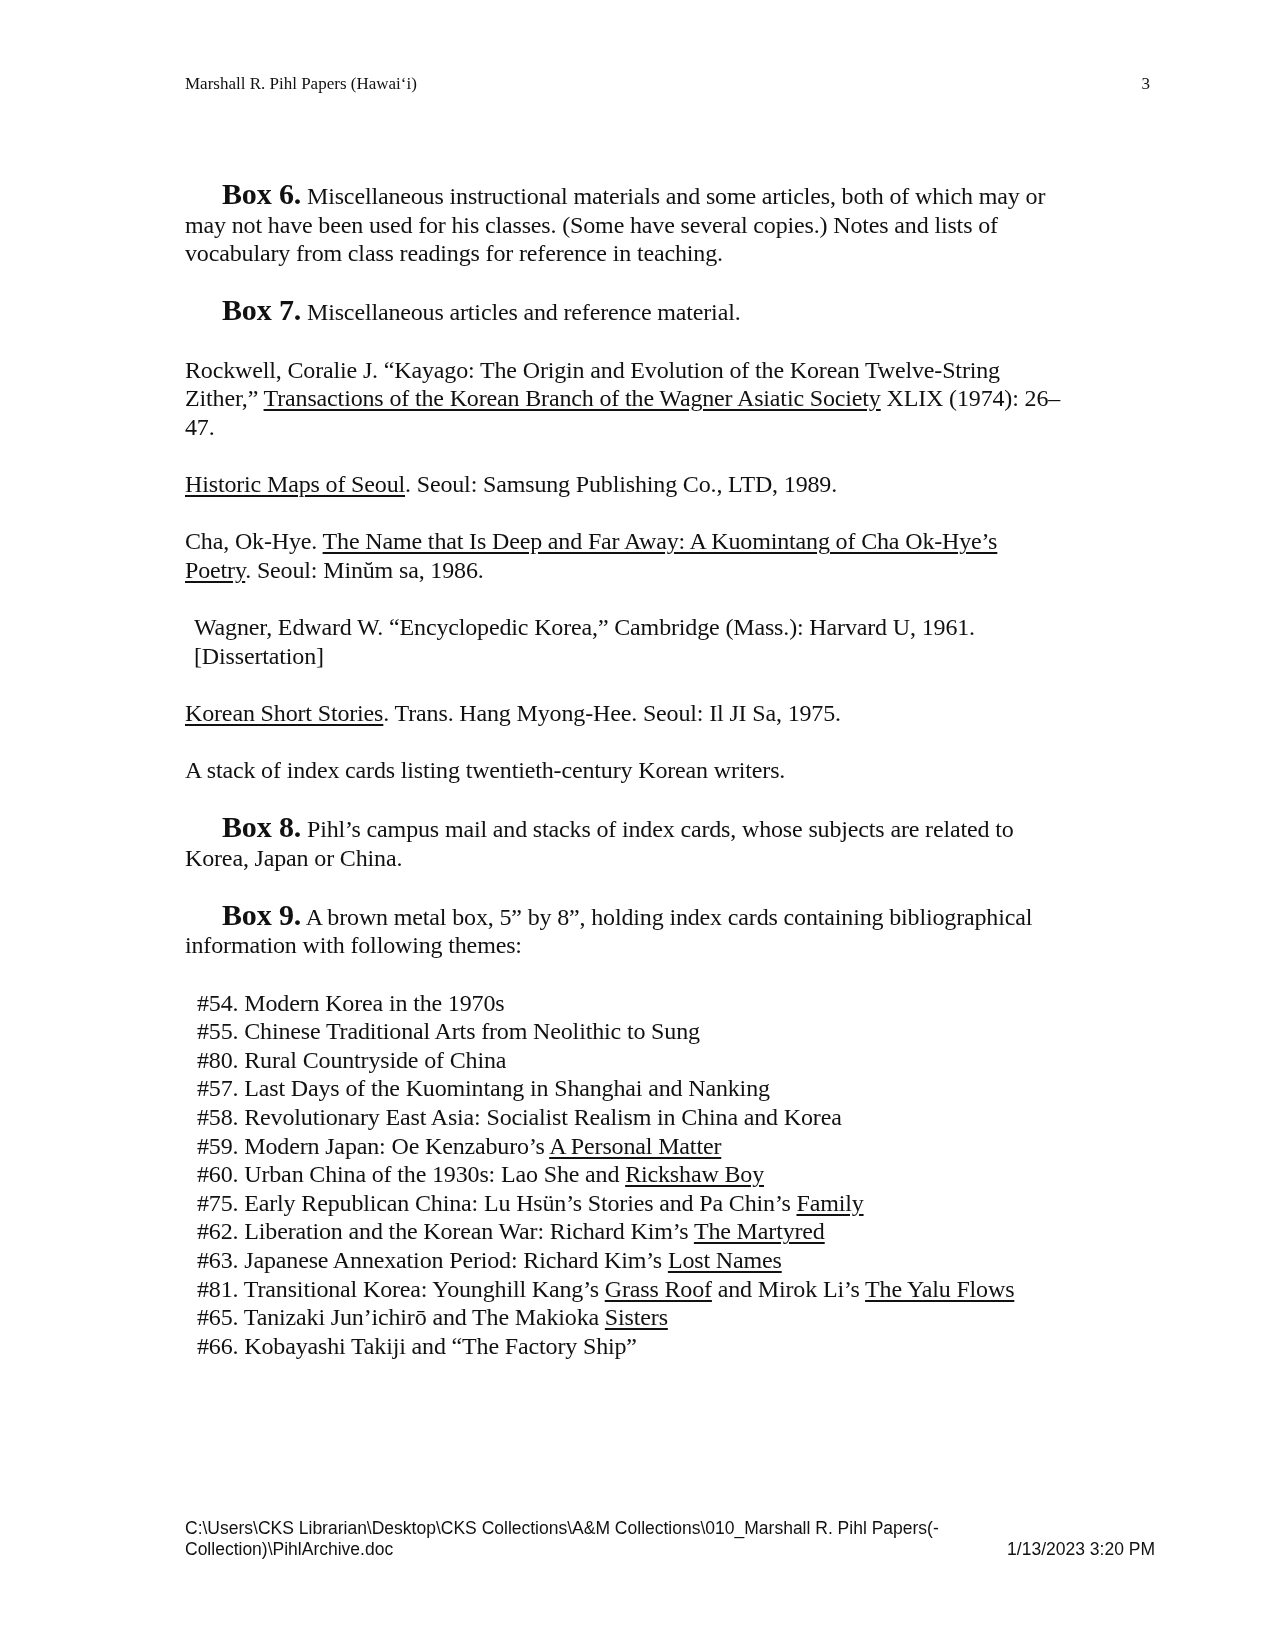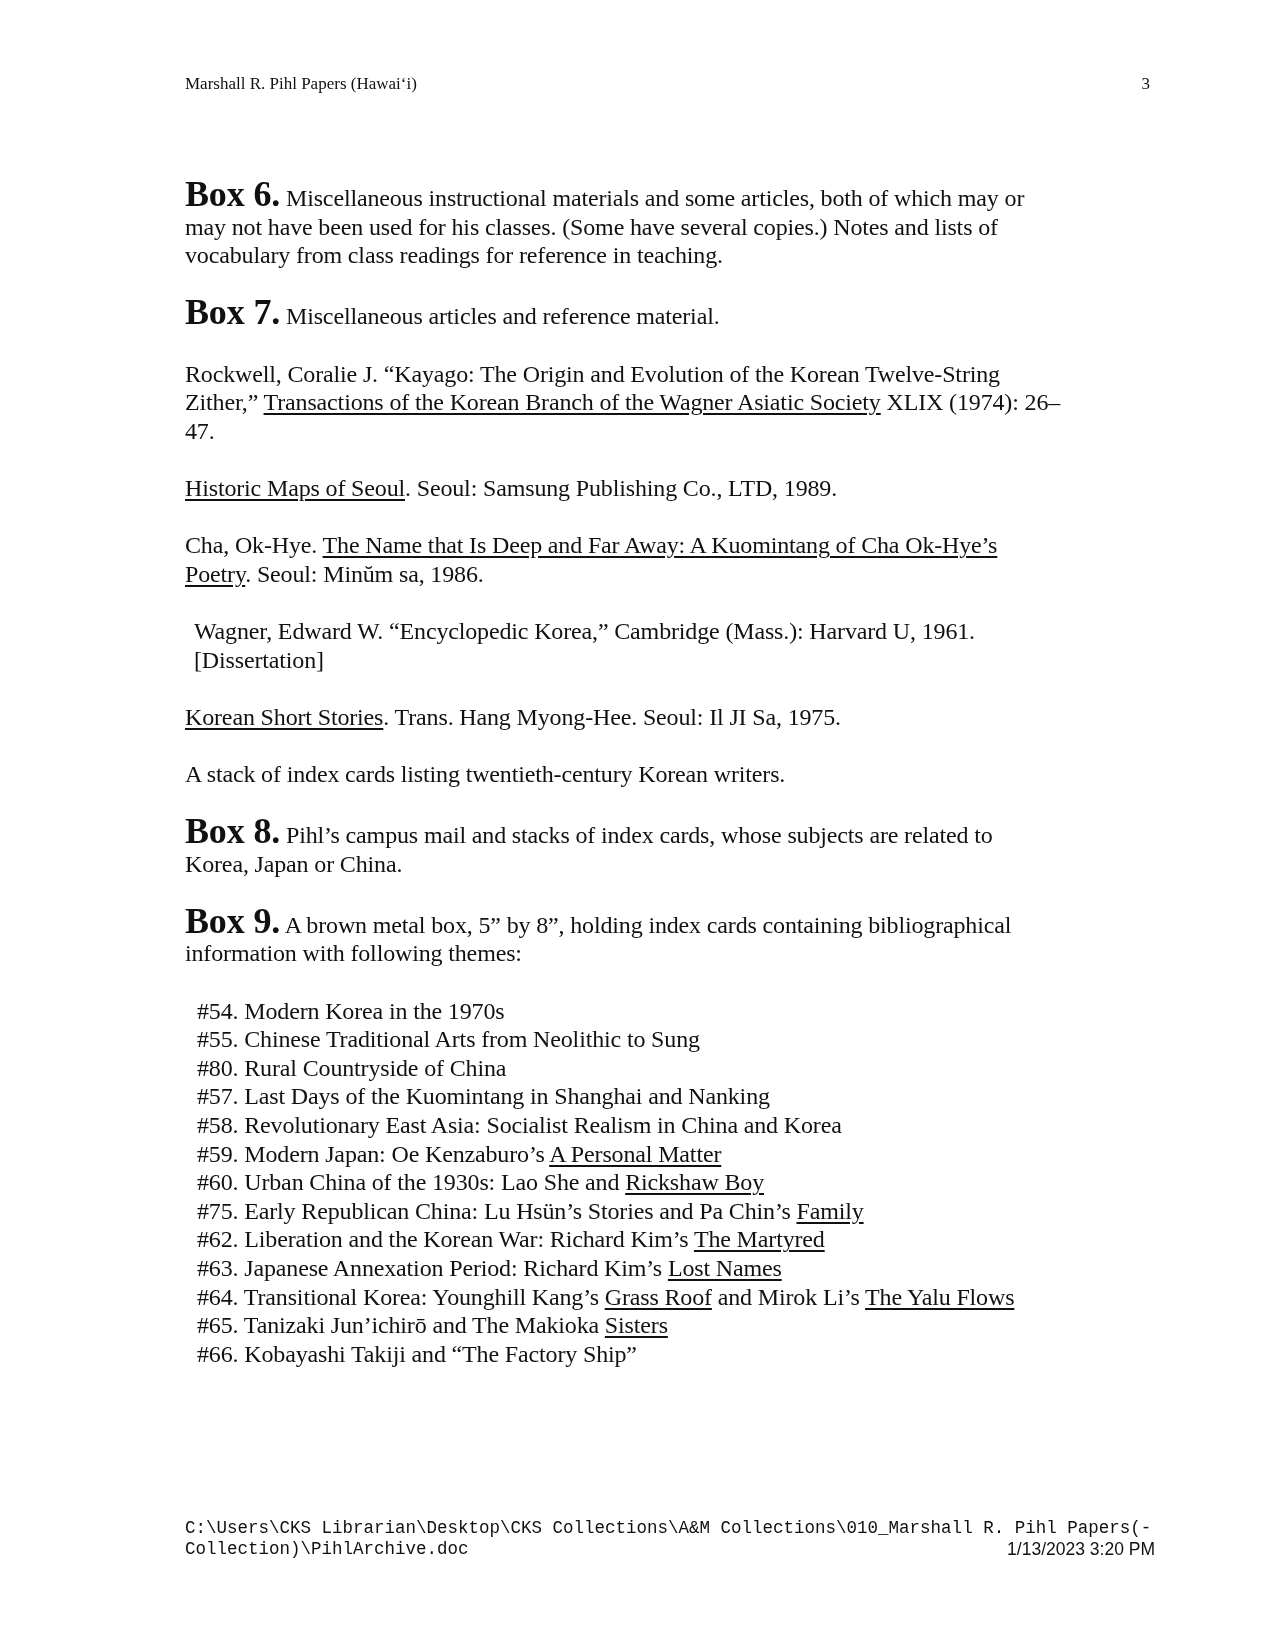--- a/index.html
+++ b/index.html
@@ -34,21 +34,22 @@
       font-size: 24px;
       line-height: 28.6px;
       letter-spacing: -0.15px;
     }
     .para {
       margin: 0 0 28.6px 0;
     }
     .box-para { margin-bottom: 28.6px; }
     .box-label {
       font-weight: bold;
-      font-size: 36px;
+      font-size: 30px;
+      margin-left: 37px;
     }
     u, .title-u { text-decoration: underline; text-underline-offset: 3px; text-decoration-thickness: 1.5px; }
     .theme-list {
       margin: 12px;
       padding: 0;
       list-style: none;
     }
     .theme-list li {
       margin: 0;
       padding: 0;
@@ -58,21 +59,21 @@
     .page-footer {
       position: absolute;
       top: 1518px;
       left: 185px;
       width: 970px;
       font-family: "Liberation Sans", "DejaVu Sans", sans-serif;
       font-size: 17.5px;
       line-height: 21px;
       color: #111111;
     }
-    .page-footer .path { display: block; font-family: Liberation Mono, monospace; }
+    .page-footer .path { display: block; }
     .page-footer .timestamp {
       position: absolute;
       right: 0;
       bottom: 0;
     }
   </style>
 </head>
 <body>
 
 <div class="page-header">
@@ -107,21 +108,21 @@
     <li><span>#54. Modern Korea in the 1970s</span></li>
     <li><span>#55. Chinese Traditional Arts from Neolithic to Sung</span></li>
     <li><span>#80. Rural Countryside of China</span></li>
     <li><span>#57. Last Days of the Kuomintang in Shanghai and Nanking</span></li>
     <li><span>#58. Revolutionary East Asia: Socialist Realism in China and Korea</span></li>
     <li><span>#59. Modern Japan: Oe Kenzaburo’s </span><u>A Personal Matter</u></li>
     <li><span>#60. Urban China of the 1930s: Lao She and </span><u>Rickshaw Boy</u></li>
     <li><span>#75. Early Republican China: Lu Hsün’s Stories and Pa Chin’s </span><u>Family</u></li>
     <li><span>#62. Liberation and the Korean War: Richard Kim’s </span><u>The Martyred</u></li>
     <li><span>#63. Japanese Annexation Period: Richard Kim’s </span><u>Lost Names</u></li>
-    <li><span>#64. Transitional Korea: Younghill Kang’s </span><u>Grass Roof</u><span> and Mirok Li’s </span><u>The Yalu Flows</u></li>
+    <li><span>#81. Transitional Korea: Younghill Kang’s </span><u>Grass Roof</u><span> and Mirok Li’s </span><u>The Yalu Flows</u></li>
     <li><span>#65. Tanizaki Jun’ichirō and The Makioka </span><u>Sisters</u></li>
     <li><span>#66. Kobayashi Takiji and “The Factory Ship”</span></li>
   </ul>
 </div>
 
 <div class="page-footer">
   <span class="path">C:\Users\CKS Librarian\Desktop\CKS Collections\A&amp;M Collections\010_Marshall R. Pihl Papers(-</span>
   <span class="path">Collection)\PihlArchive.doc</span>
   <span class="timestamp">1/13/2023 3:20 PM</span>
 </div>

